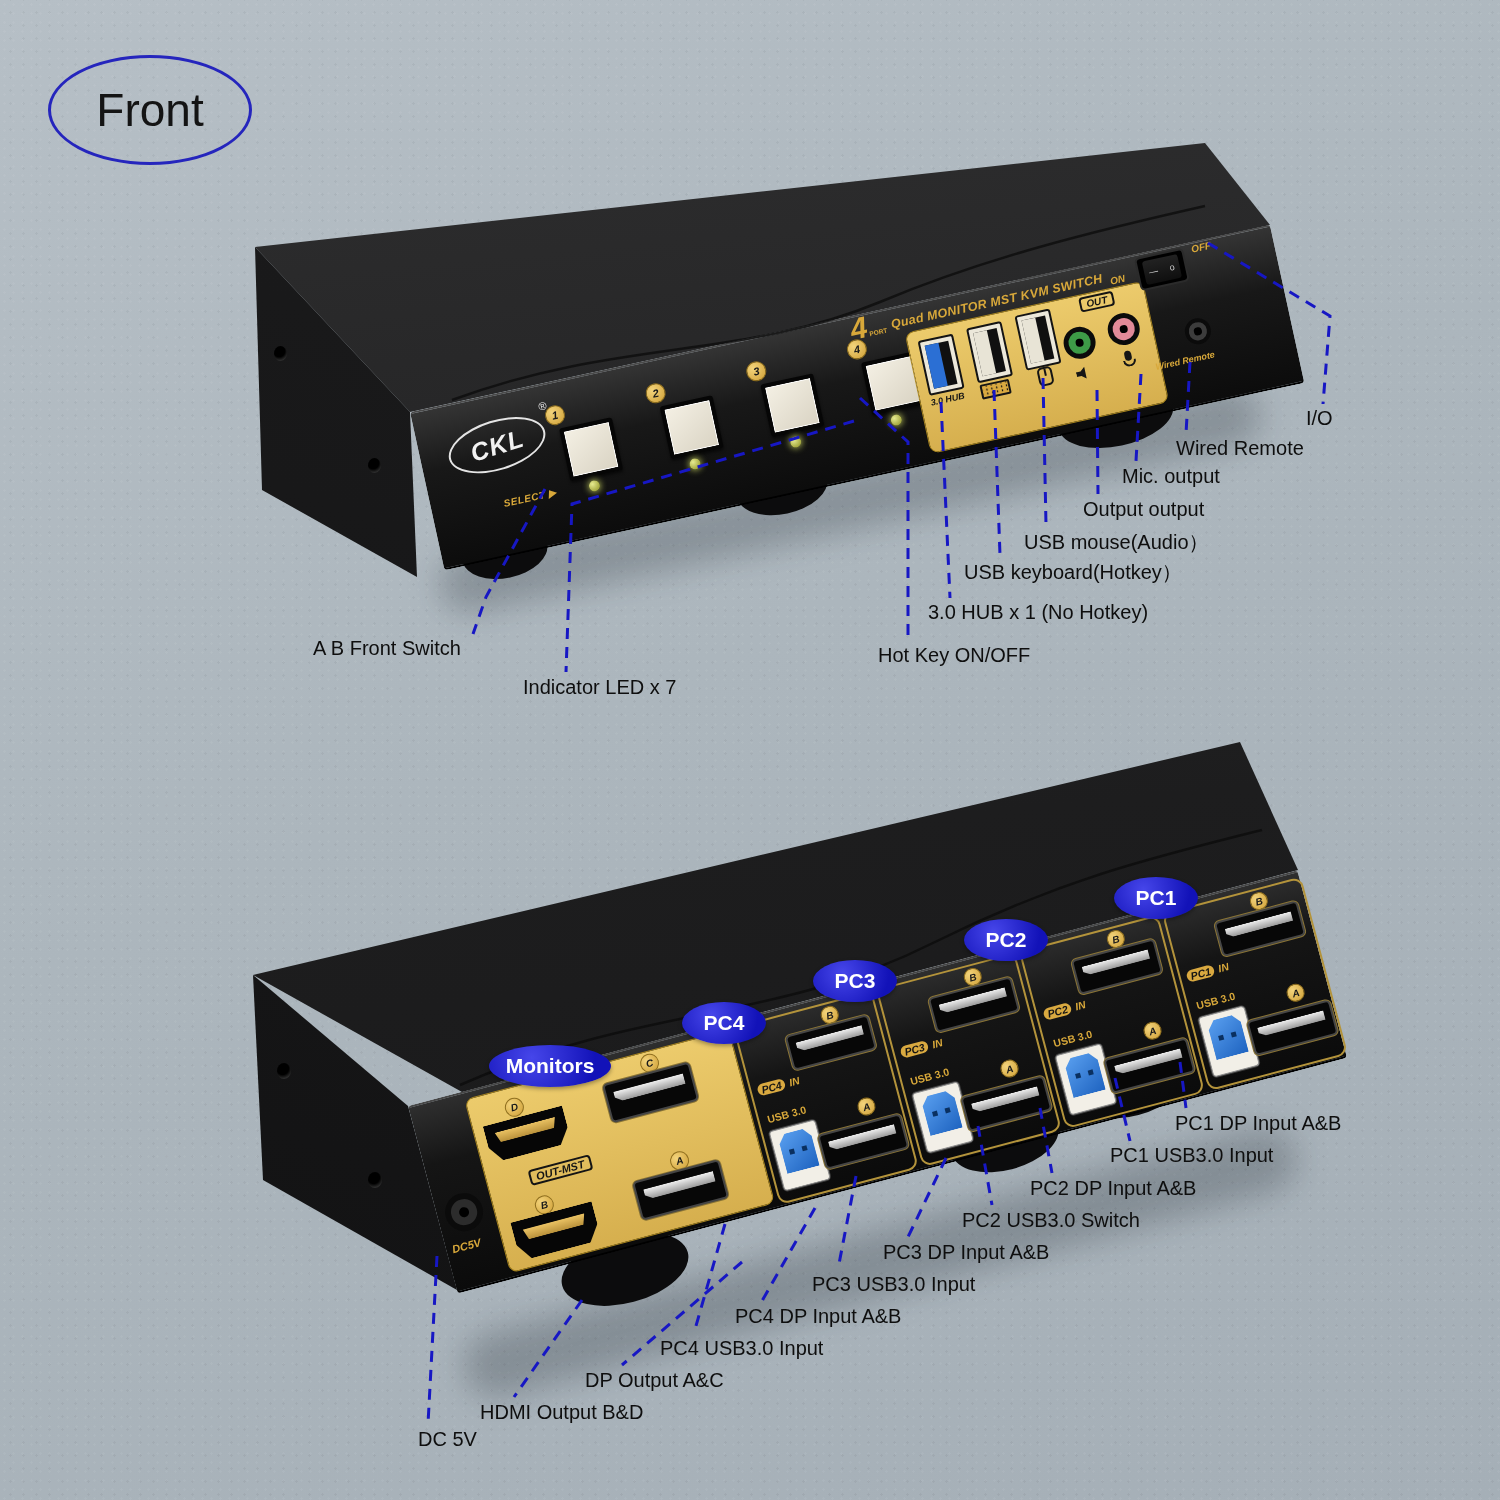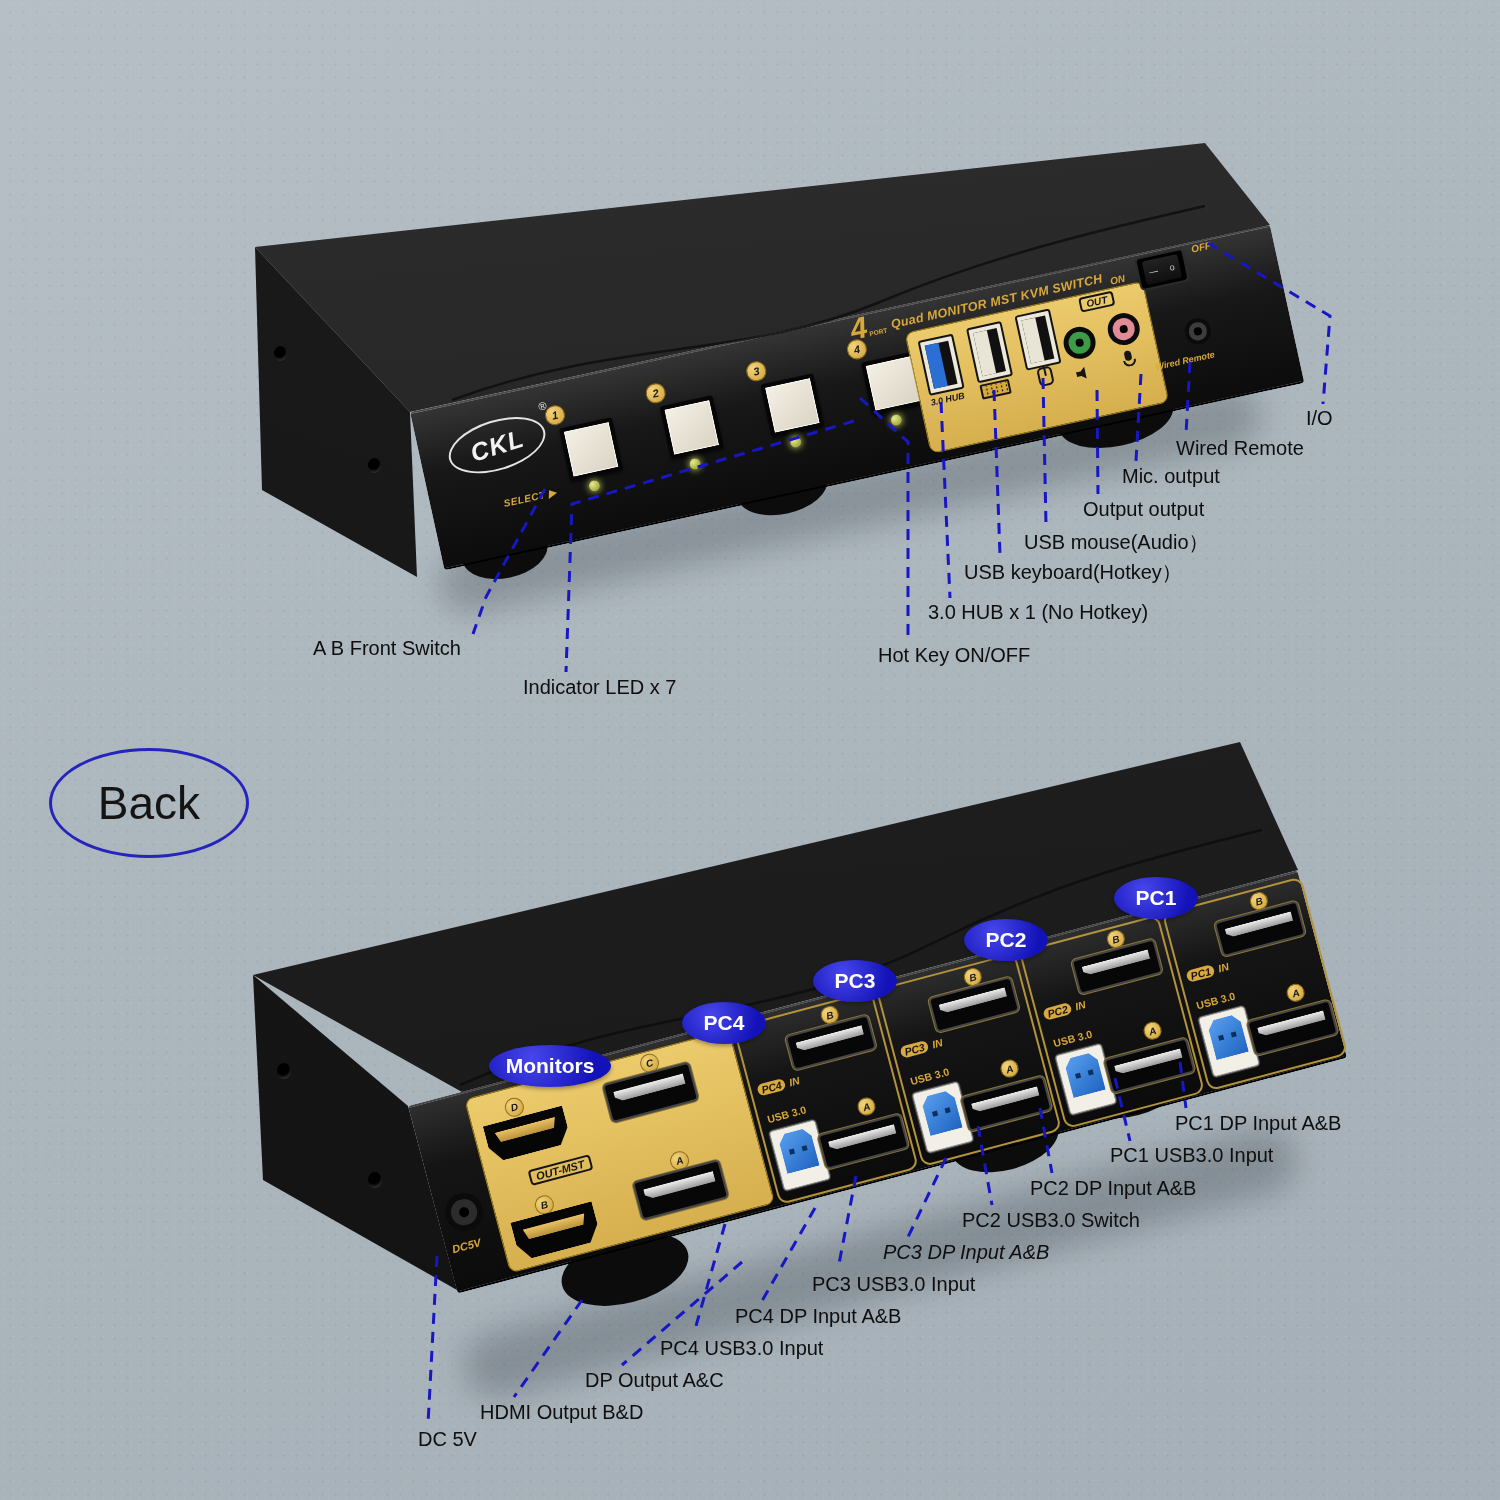--- a/index.html
+++ b/index.html
@@ -112,20 +112,23 @@
   svg.overlay{position:absolute;left:0;top:0;z-index:4;pointer-events:none;}
   .leader{fill:none;stroke:#1717c4;stroke-width:3;stroke-dasharray:11 8;}
   .wave{fill:none;stroke:#0b0b0b;stroke-width:2.5;opacity:.75;}
   .ztop{z-index:5;}
 </style>
 </head>
 <body>
 
 <div id="stage">
 
+  <div class="ellipse-label ztop" style="left:48px;top:55px;width:198px;height:104px;">
+    <span>Front</span>
+  </div>
 
   <div class="shadow" style="left:430px;top:470px;width:840px;height:60px;transform:rotate(-12.3deg);"></div>
   <div class="foot" style="left:462px;top:528px;width:86px;height:50px;transform:rotate(-12deg);"></div>
   <div class="foot" style="left:736px;top:462px;width:92px;height:52px;transform:rotate(-12deg);"></div>
   <div class="foot" style="left:1058px;top:390px;width:116px;height:56px;transform:rotate(-12deg);"></div>
 
   <div class="face" style="clip-path:polygon(255px 247px,1205px 143px,1270px 225px,410px 412px);
               background:linear-gradient(175deg,#303031,#1e1e1f 55%,#191919);z-index:2;"></div>
   <div class="face" style="clip-path:polygon(255px 247px,410px 412px,417px 577px,262px 490px);
               background:linear-gradient(200deg,#1d1d1e,#121213);z-index:2;"></div>
@@ -224,23 +227,20 @@
   <div class="callout ztop" style="left:523px;top:676px;">Indicator LED x 7</div>
   <div class="callout ztop" style="left:878px;top:644px;">Hot Key ON/OFF</div>
   <div class="callout ztop" style="left:928px;top:601px;">3.0 HUB x 1 (No Hotkey)</div>
   <div class="callout ztop" style="left:964px;top:559px;">USB keyboard(Hotkey）</div>
   <div class="callout ztop" style="left:1024px;top:529px;">USB mouse(Audio）</div>
   <div class="callout ztop" style="left:1083px;top:498px;">Output output</div>
   <div class="callout ztop" style="left:1122px;top:465px;">Mic. output</div>
   <div class="callout ztop" style="left:1176px;top:437px;">Wired Remote</div>
   <div class="callout ztop" style="left:1306px;top:407px;">I/O</div>
 
-  <div class="ellipse-label ztop" style="left:49px;top:748px;width:194px;height:104px;">
-    <span>Back</span>
-  </div>
 
   <div class="shadow" style="left:450px;top:1230px;width:860px;height:66px;transform:rotate(-14.9deg);"></div>
   <div class="foot" style="left:560px;top:1235px;width:130px;height:68px;transform:rotate(-15deg);"></div>
   <div class="foot" style="left:950px;top:1110px;width:110px;height:60px;transform:rotate(-15deg);"></div>
   <div class="foot" style="left:1076px;top:1058px;width:110px;height:58px;transform:rotate(-15deg);"></div>
 
   <div class="face" style="clip-path:polygon(253px 975px,1240px 742px,1298px 870px,462px 1092px);
               background:linear-gradient(175deg,#2f2f30,#1d1d1e 55%,#181819);z-index:2;"></div>
   <div class="face" style="clip-path:polygon(253px 975px,408px 1106px,457px 1290px,263px 1180px);
               background:linear-gradient(200deg,#1e1e1f,#111112);z-index:2;"></div>
@@ -374,21 +374,21 @@
     <span>PC2</span>
   </div>
   <div class="badge ztop" style="left:1114px;top:877px;width:84px;height:42px;">
     <span>PC1</span>
   </div>
 
   <div class="callout ztop" style="left:1175px;top:1112px;">PC1 DP Input A&amp;B</div>
   <div class="callout ztop" style="left:1110px;top:1144px;">PC1 USB3.0 Input</div>
   <div class="callout ztop" style="left:1030px;top:1177px;">PC2 DP Input A&amp;B</div>
   <div class="callout ztop" style="left:962px;top:1209px;">PC2 USB3.0 Switch</div>
-  <div class="callout ztop" style="left:883px;top:1241px;font-style:italic;">PC3 DP Input A&amp;B</div>
+  <div class="callout ztop" style="left:883px;top:1241px;">PC3 DP Input A&amp;B</div>
   <div class="callout ztop" style="left:812px;top:1273px;">PC3 USB3.0 Input</div>
   <div class="callout ztop" style="left:735px;top:1305px;">PC4 DP Input A&amp;B</div>
   <div class="callout ztop" style="left:660px;top:1337px;">PC4 USB3.0 Input</div>
   <div class="callout ztop" style="left:585px;top:1369px;">DP Output A&amp;C</div>
   <div class="callout ztop" style="left:480px;top:1401px;">HDMI Output B&amp;D</div>
   <div class="callout ztop" style="left:418px;top:1428px;">DC 5V</div>
 
   <svg class="overlay" width="1500" height="1500" viewBox="0 0 1500 1500">
     <path class="wave" d="M452,400 C620,338 740,360 880,302 C985,258 1090,232 1205,206"></path>
     <path class="wave" d="M460,1085 C650,1002 770,1025 935,942 C1060,880 1150,858 1262,830"></path>

